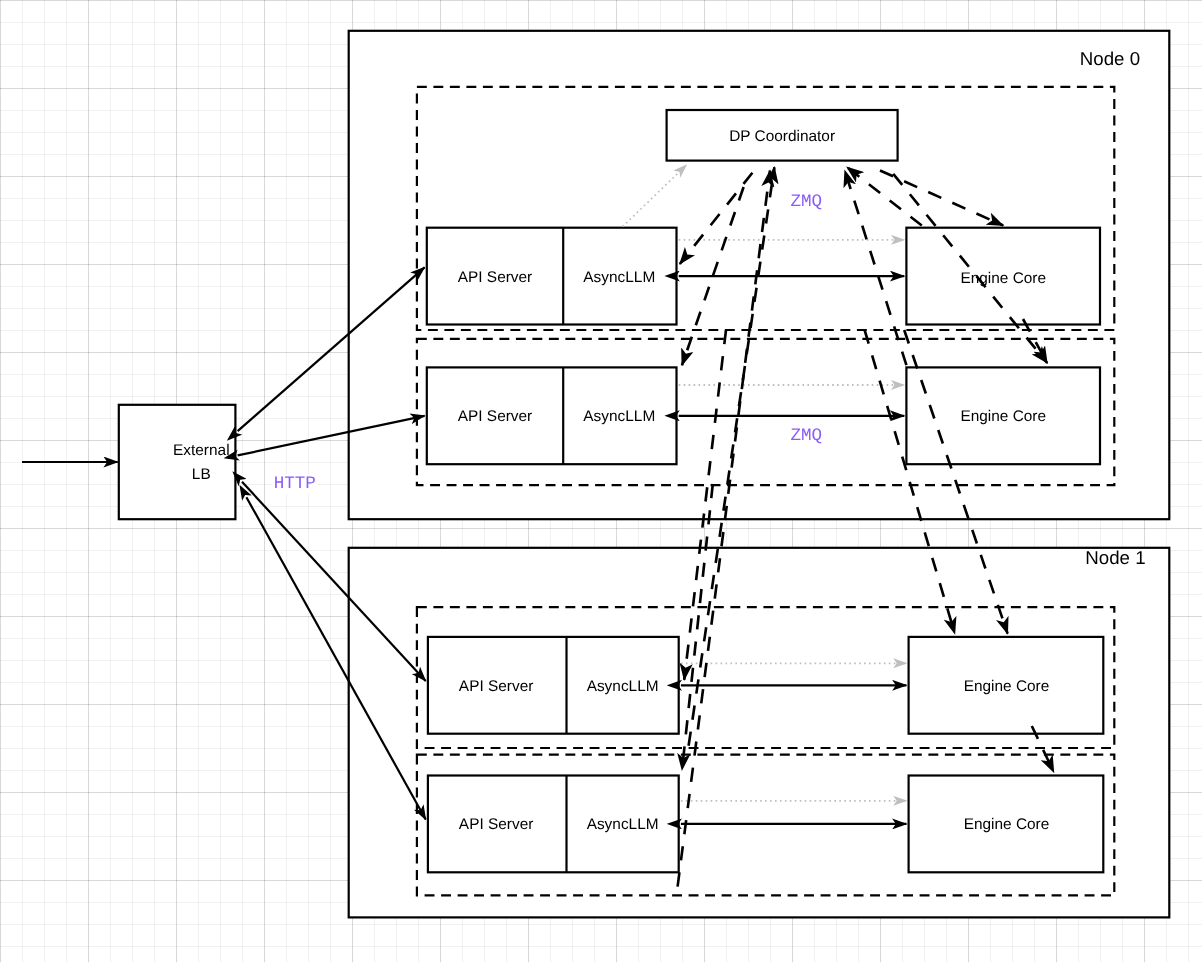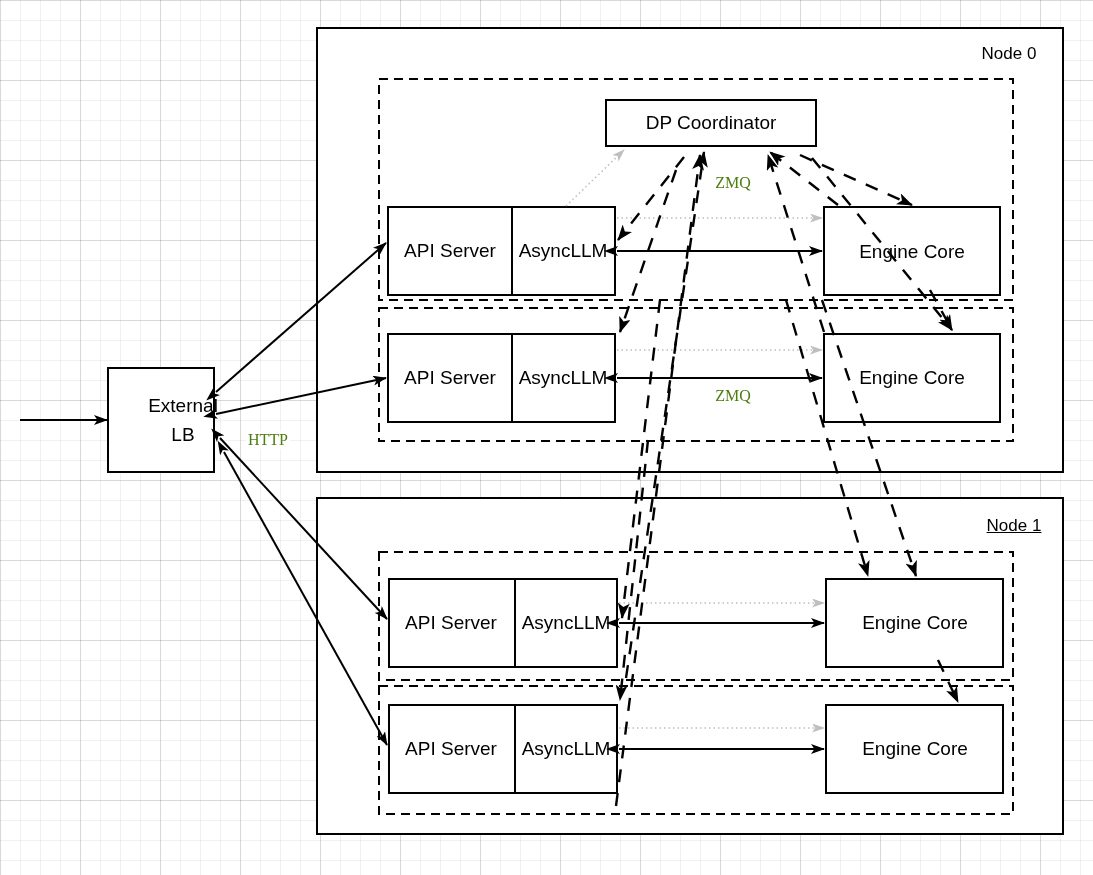--- a/index.html
+++ b/index.html
@@ -48,21 +48,21 @@
     stroke-width: 2;
   }
   .divider {
     stroke: #000000;
     stroke-width: 2;
   }
   .lbl {
     position: absolute;
     z-index: 4;
     font-family: "Liberation Sans", sans-serif;
-    font-size: 19px;
+    font-size: 14px;
     color: #000000;
     white-space: nowrap;
     pointer-events: none;
   }
   .lbl.center {
     text-align: center;
     transform: translate(-50%, -50%);
   }
   .lbl.node-title {
     font-size: 17px;
@@ -83,23 +83,23 @@
   }
   .edge-dotted {
     stroke: #bfbfbf;
     stroke-width: 1.6;
     stroke-dasharray: 1.5 3;
     fill: none;
   }
   .edge-label {
     position: absolute;
     z-index: 5;
-    font-family: Liberation Serif, serif;
+    font-family: Liberation Mono, monospace;
     font-size: 16px;
-    color: #4d7c0f;
+    color: #8b5cf6;
     background: #ffffff;
     padding: 0 2px;
     white-space: nowrap;
     transform: translate(-50%, -50%);
     pointer-events: none;
   }
 </style>
 </head>
 <body>
 
@@ -208,21 +208,21 @@
 
     <line class="edge-dashed" x1="648" y1="440" x2="620" y2="700" marker-end="url(#ah-dash)"></line>
   </svg>
 
   <div class="lbl center two-line" style="left:161px; top:420px;margin-left:22px;">
     <div>External</div>
     <div>LB</div>
   </div>
 
   <div class="lbl center node-title" style="left:1009px; top:54px;">Node 0</div>
-  <div class="lbl center node-title" style="left:1014px; top:526px;text-decoration:underline;">Node 1</div>
+  <div class="lbl center node-title" style="left:1014px; top:508px;">Node 1</div>
 
   <div class="lbl center" style="left:711px; top:123px;">DP Coordinator</div>
 
   <div class="lbl center" style="left:450px; top:251px;">API Server</div>
   <div class="lbl center" style="left:563px; top:251px;">AsyncLLM</div>
   <div class="lbl center" style="left:912px; top:252px;">Engine Core</div>
 
   <div class="lbl center" style="left:450px; top:378px;">API Server</div>
   <div class="lbl center" style="left:563px; top:378px;">AsyncLLM</div>
   <div class="lbl center" style="left:912px; top:378px;">Engine Core</div>

